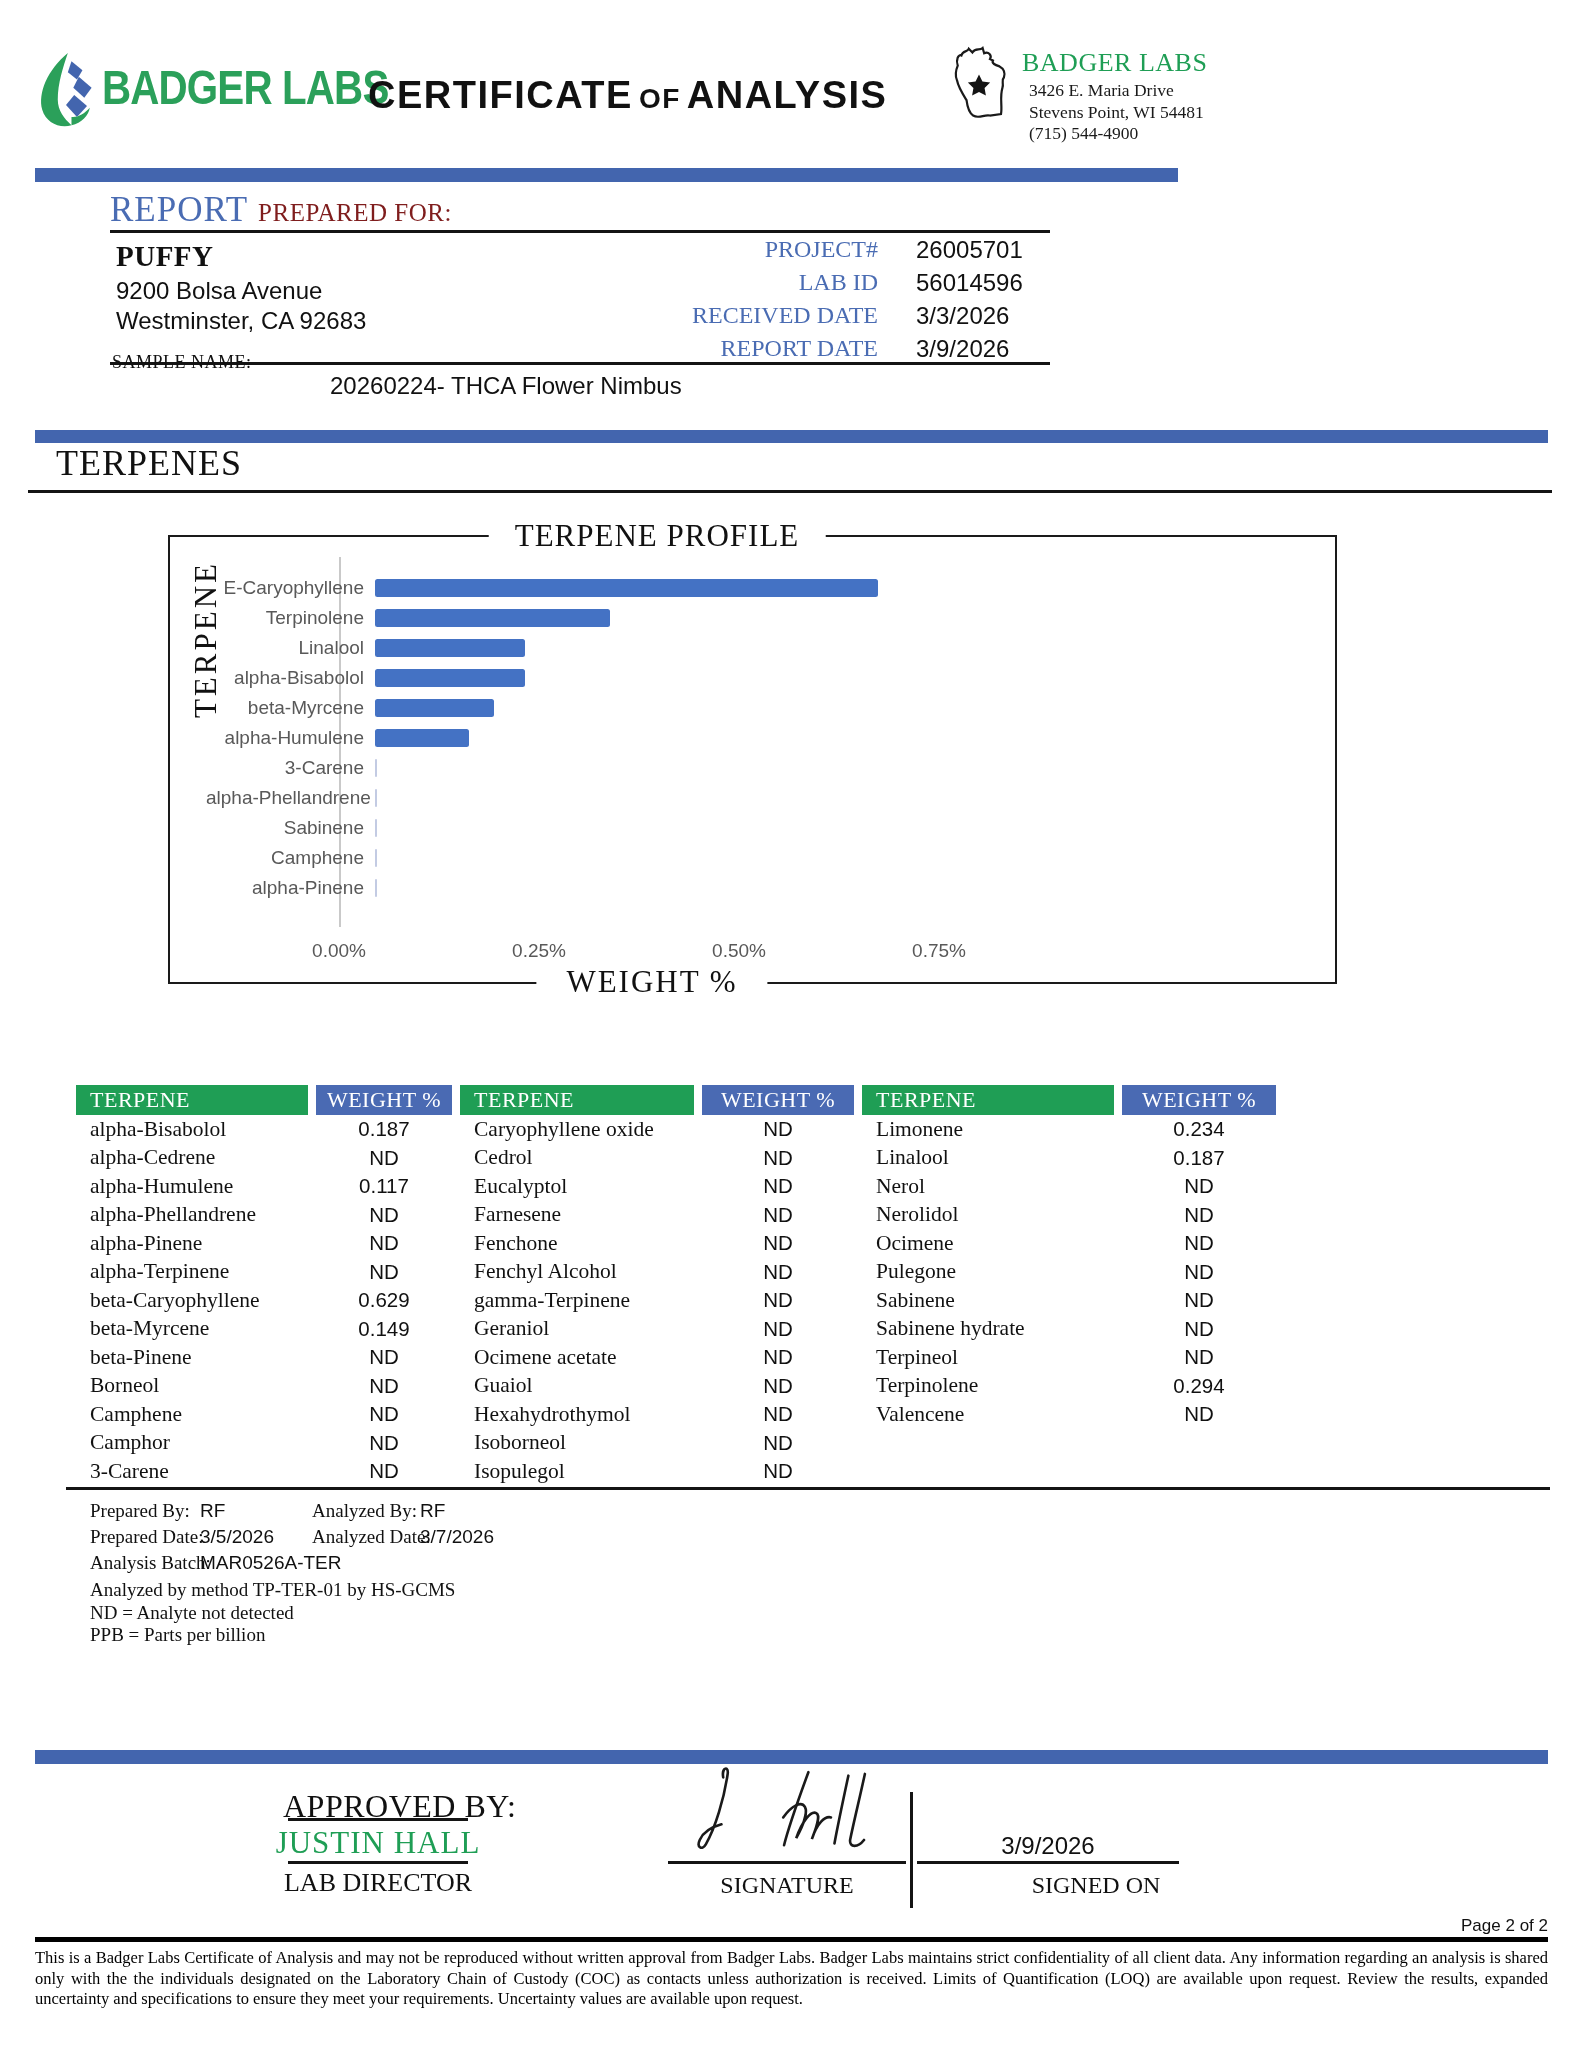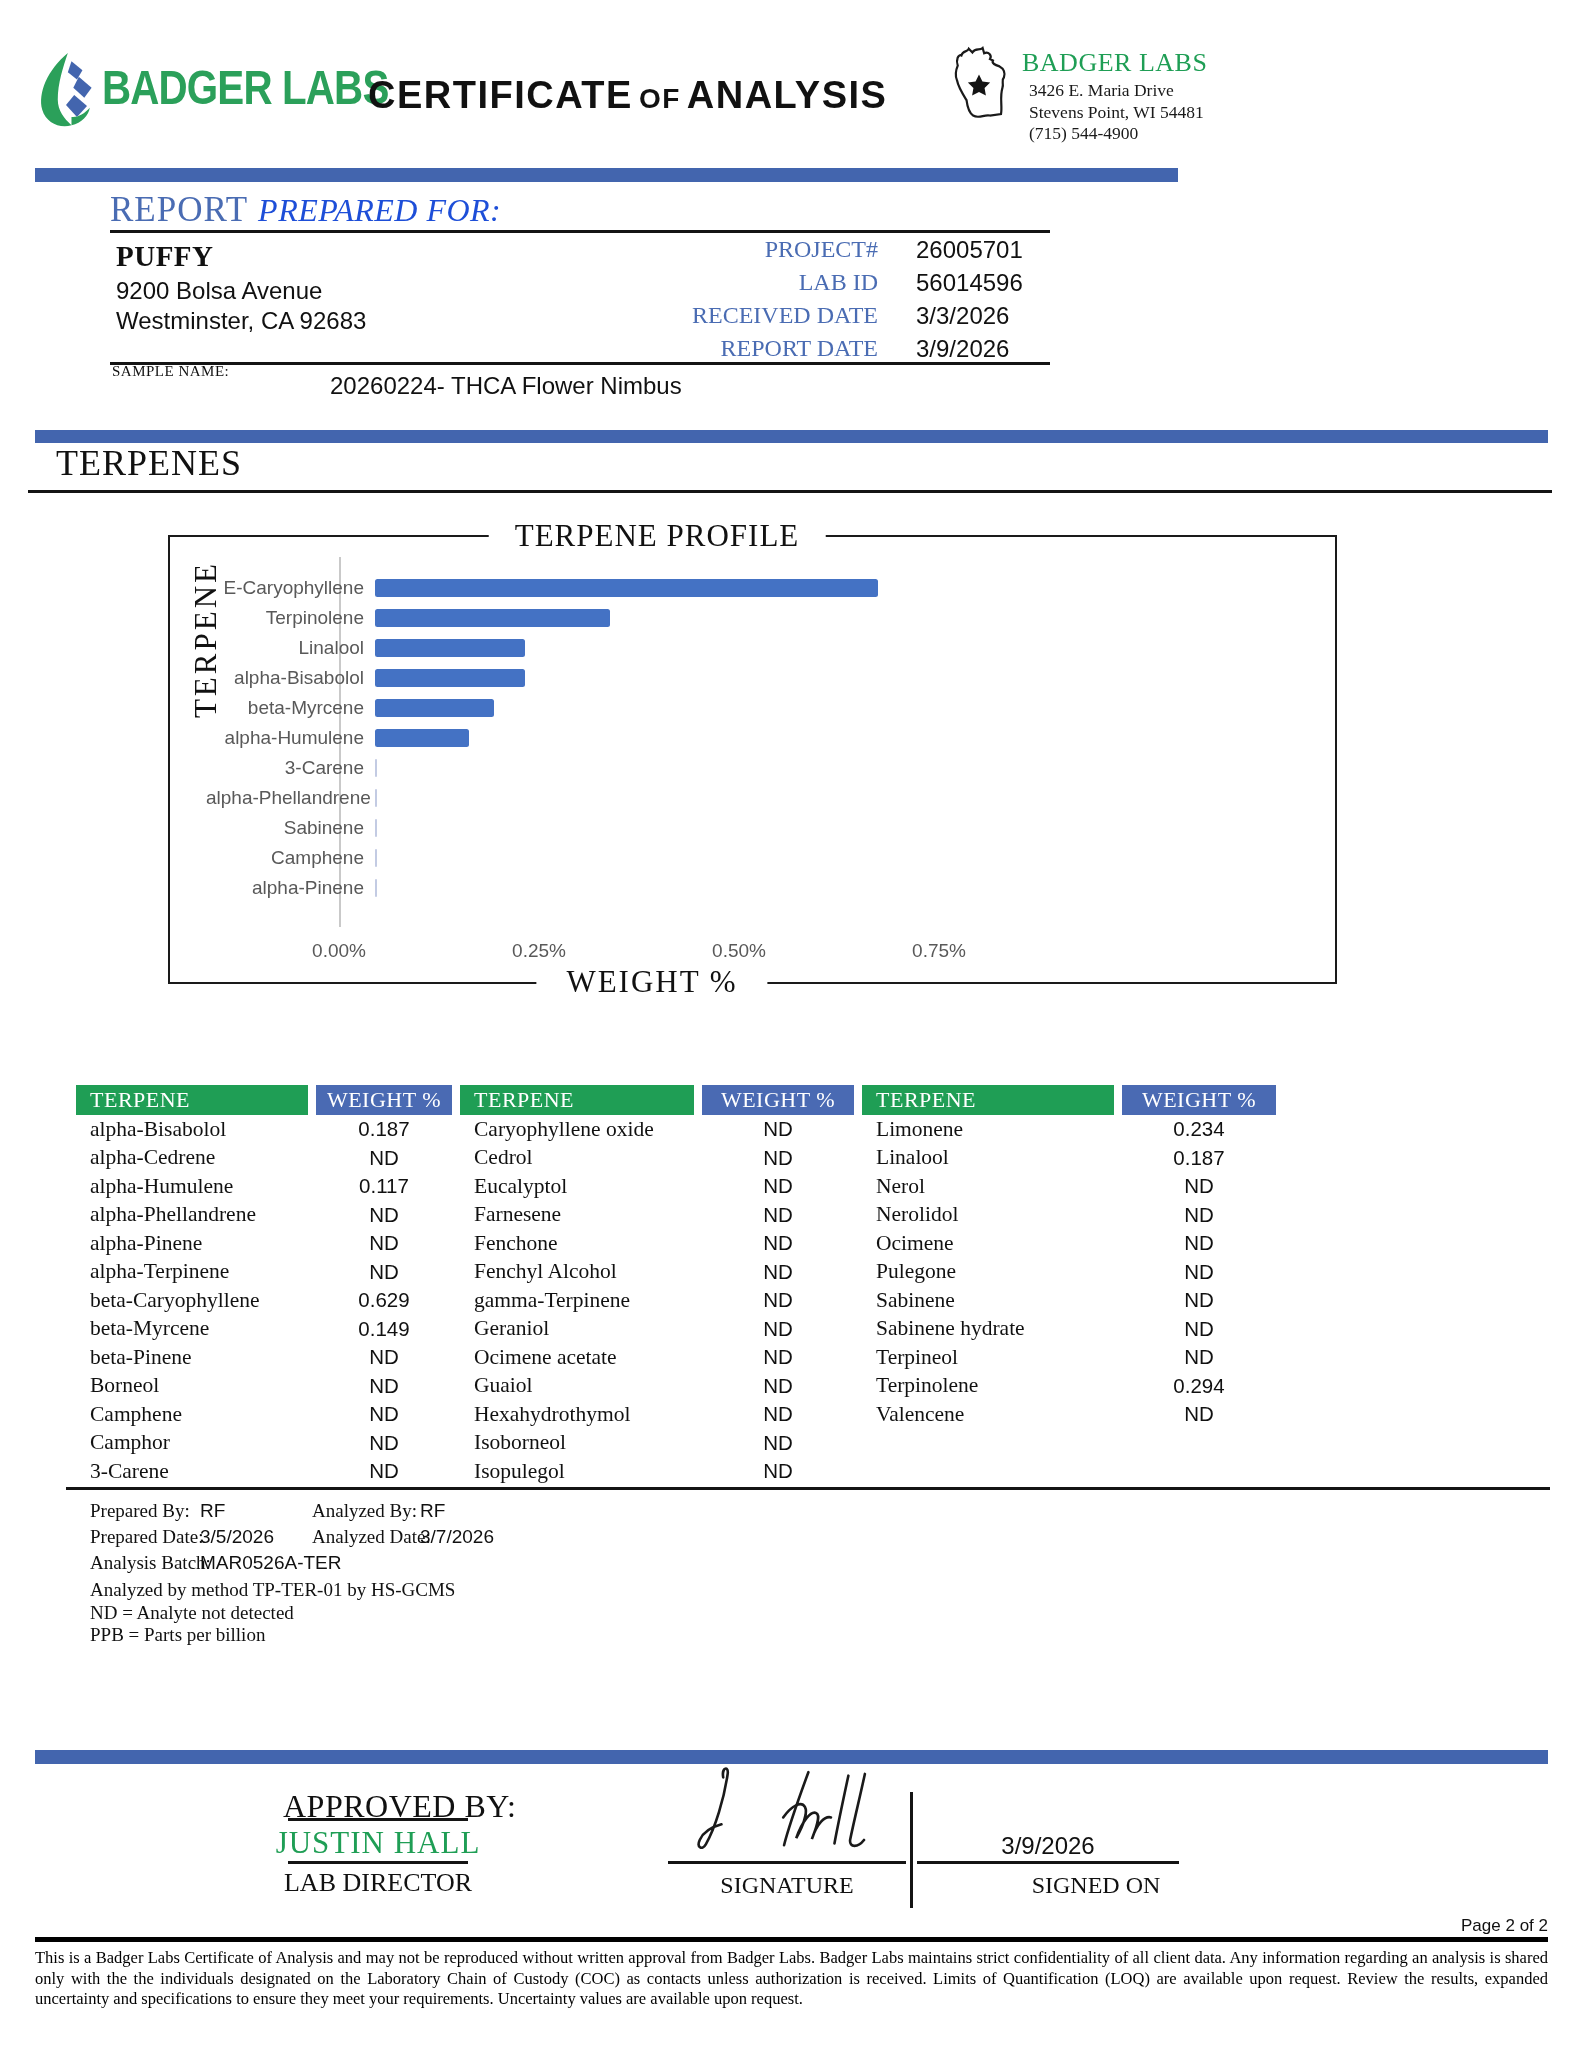--- a/index.html
+++ b/index.html
@@ -11,27 +11,27 @@
   
   .brand{position:absolute;left:102px;top:60px;font-family:"Liberation Sans",sans-serif;font-weight:bold;font-size:48px;color:#2BA05A;letter-spacing:-1px;transform:scaleX(.84);transform-origin:left center;white-space:nowrap;}
   .doc-title{position:absolute;left:368px;top:74px;font-family:"Liberation Sans",sans-serif;font-weight:bold;letter-spacing:1.5px;white-space:nowrap;display:flex;align-items:baseline;}
   .doc-title .big{font-size:38px;text-transform:uppercase;}
   .doc-title .small{font-size:28px;text-transform:uppercase;margin:0 6px;}
   .lab-name{position:absolute;left:1022px;top:48px;font-size:26px;color:#1F9E55;letter-spacing:.5px;white-space:nowrap;}
   .lab-addr{position:absolute;left:1029px;top:80px;font-size:17.5px;line-height:21.5px;color:#1a1a1a;}
   
   .report-hdr{position:absolute;left:110px;top:190px;white-space:nowrap;}
   .report-hdr .acc{font-size:35px;color:#4A6CB3;letter-spacing:1px;}
-  .report-hdr .rest{font-size:32px;color:#1d4ed8;margin-left:10px;letter-spacing:.5px;font-style:italic;}
+  .report-hdr .rest{font-size:25px;color:#7f1d1d;margin-left:10px;letter-spacing:.5px;}
   .client-name{position:absolute;left:116px;top:240px;font-size:29px;font-weight:bold;letter-spacing:.5px;}
   .client-a1{position:absolute;left:116px;top:277px;font-size:24px;}
   .client-a2{position:absolute;left:116px;top:307px;font-size:24px;}
   .fld-label{position:absolute;left:560px;width:318px;text-align:right;font-size:24px;color:#4A6CB3;white-space:nowrap;}
   .fld-value{position:absolute;left:916px;font-size:24px;white-space:nowrap;}
-  .sample-label{position:absolute;left:112px;top:363px;font-size:15px;letter-spacing:.5px;}
+  .sample-label{position:absolute;left:112px;top:352px;font-size:18px;letter-spacing:.5px;}
   .sample-value{position:absolute;left:330px;top:372px;font-size:24px;}
   
   .sec-title{position:absolute;left:56px;top:442px;font-size:36px;letter-spacing:1px;}
   
   .chart-box{position:absolute;left:168px;top:535px;width:1165px;height:445px;border:2px solid #1a1a1a;}
   .chart-title{position:absolute;top:-19px;left:487px;transform:translateX(-50%);background:#fff;padding:0 26px;font-size:31px;letter-spacing:1px;white-space:nowrap;font-family:"Liberation Serif",serif;}
   .chart-xlabel{position:absolute;bottom:-18px;left:482px;transform:translateX(-50%);background:#fff;padding:0 30px;font-size:31px;letter-spacing:2px;white-space:nowrap;font-family:"Liberation Serif",serif;}
   .chart-ylabel{position:absolute;left:0;top:4px;transform:translateX(-50%);writing-mode:vertical-rl;rotate:180deg;background:#fff;padding:20px 0;font-size:31px;letter-spacing:3px;font-family:"Liberation Serif",serif;}
   .chart-rows{position:absolute;left:0;top:36px;width:1100px;padding-left:36px;}
   .crow{display:flex;height:30px;align-items:center;}

